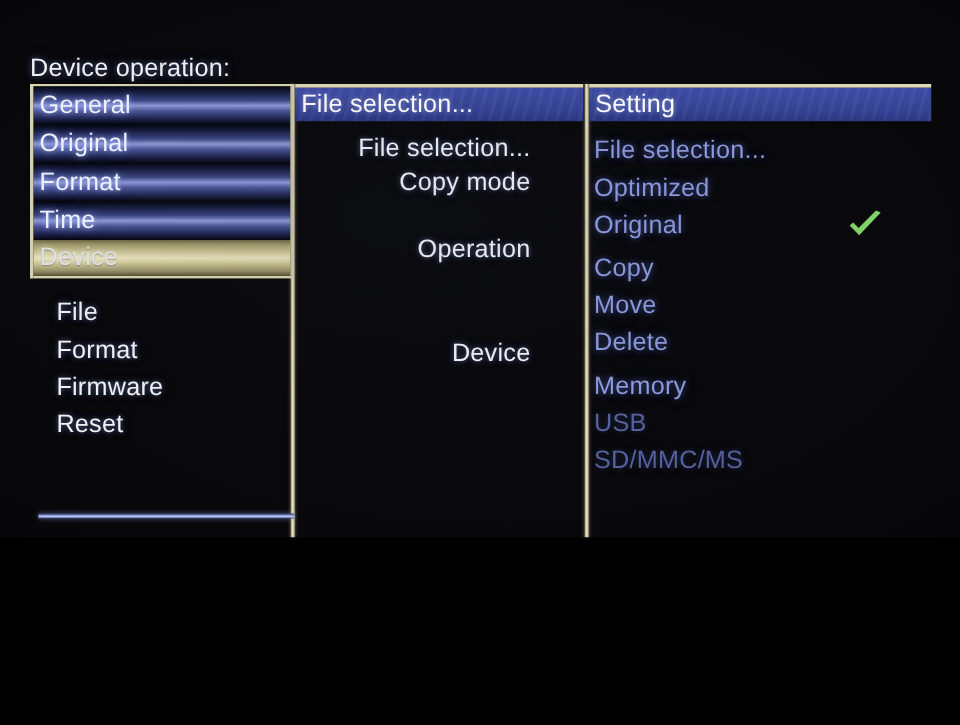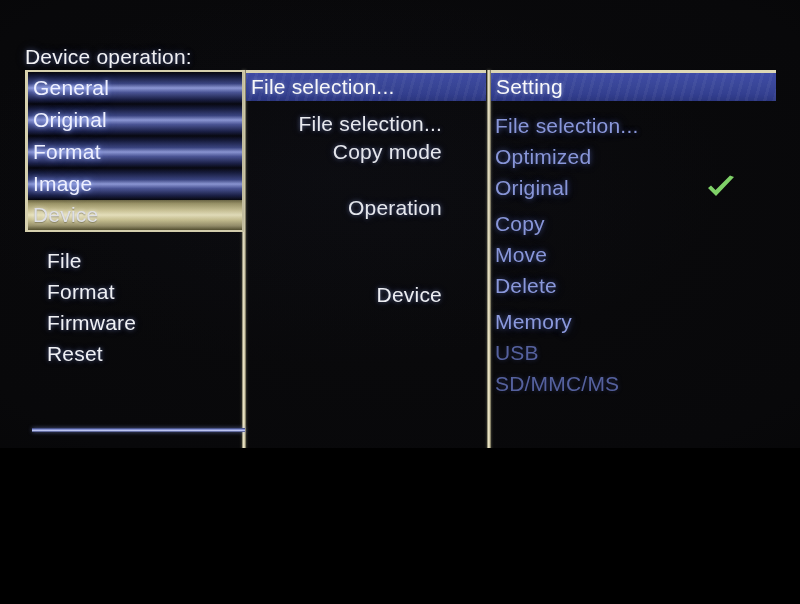--- a/index.html
+++ b/index.html
@@ -270,21 +270,21 @@
       <div class="lrow blue">
         <span class="lbl">General</span>
       </div>
       <div class="lrow blue">
         <span class="lbl">Original</span>
       </div>
       <div class="lrow blue">
         <span class="lbl">Format</span>
       </div>
       <div class="lrow blue">
-        <span class="lbl">Image</span>
+        <span class="lbl">Time</span>
       </div>
       <div class="lrow gold">
         <span class="lbl">Device</span>
       </div>
     </div>
 
     <div class="sub-list">
       <div class="sub-item">File</div>
       <div class="sub-item">Format</div>
       <div class="sub-item">Firmware</div>

